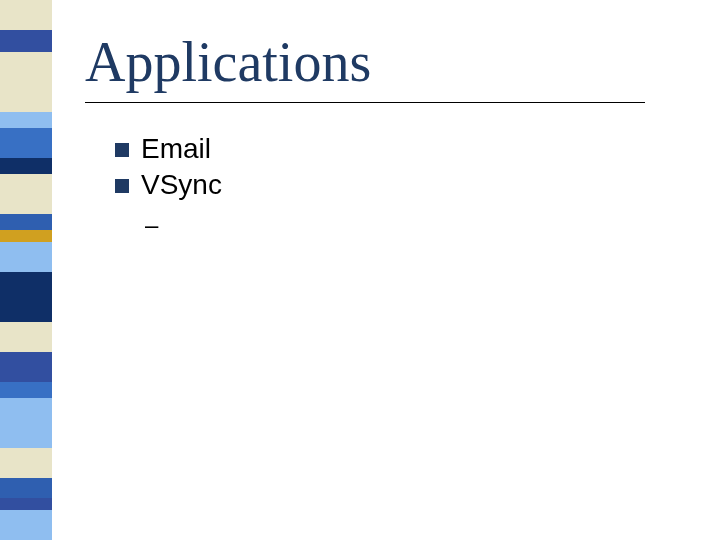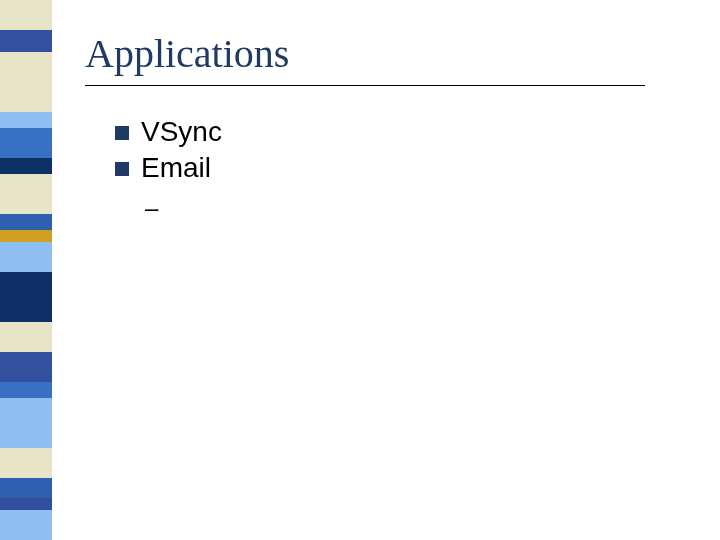--- a/index.html
+++ b/index.html
@@ -27,21 +27,21 @@
     width: 100%;
   }
   .content {
     position: absolute;
     left: 85px;
     top: 30px;
     right: 30px;
   }
   .title {
     font-family: "Times New Roman", Times, serif;
-    font-size: 40px;
+    font-size: 56px;
     color: #1f3a63;
     margin: 0 0 8px 0;
     font-weight: normal;
   }
   .hr {
     border: none;
     border-top: 1.5px solid #000;
     margin: 0 0 30px 0;
     width: 560px;
   }
@@ -102,26 +102,26 @@
     </div>
 
   <div class="content">
     <h1 class="title">Applications</h1>
     <hr class="hr">
 
     <div class="body">
 
       <div class="l1">
         <div class="sq"></div>
-        <div>VSync</div>
+        <div>Email</div>
       </div>
 
       <div class="l1">
         <div class="sq"></div>
-        <div>Email</div>
+        <div>VSync</div>
       </div>
 
       <div class="l2">
         <div class="dash">–</div>
       </div>
 
     </div>
   </div>
 
 </div>

